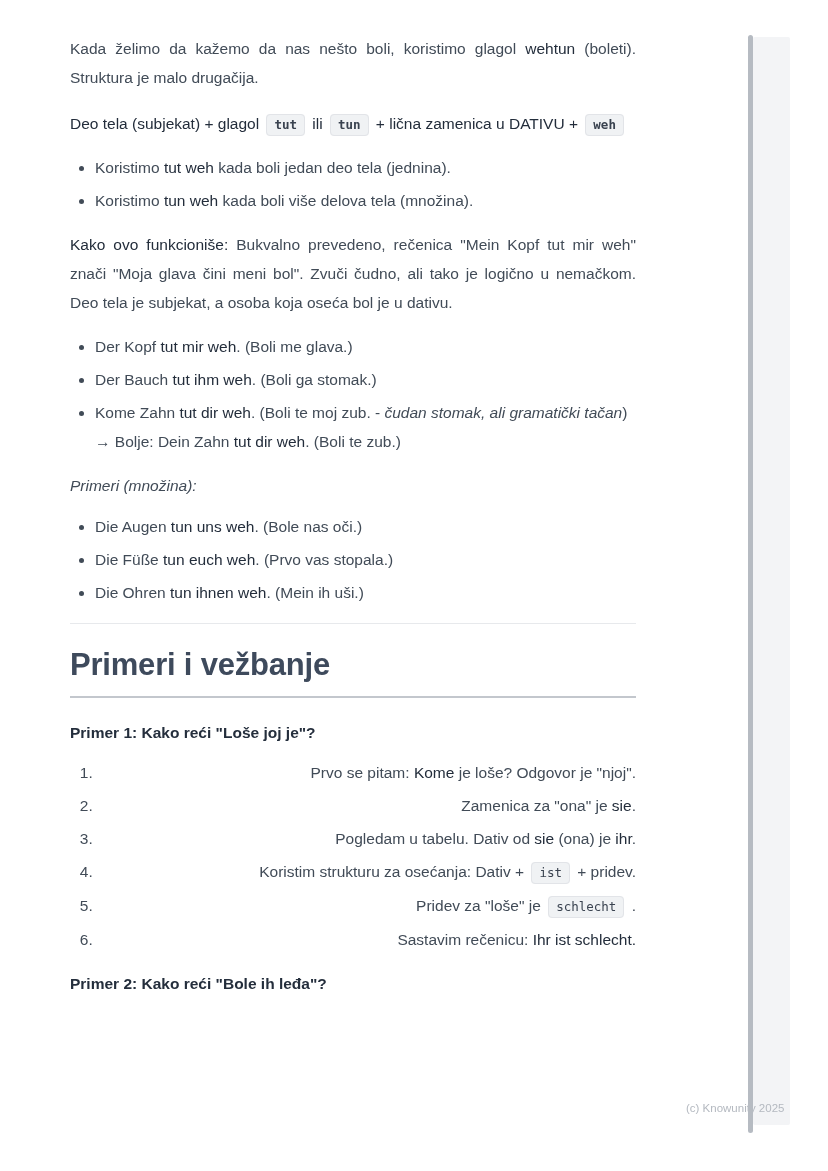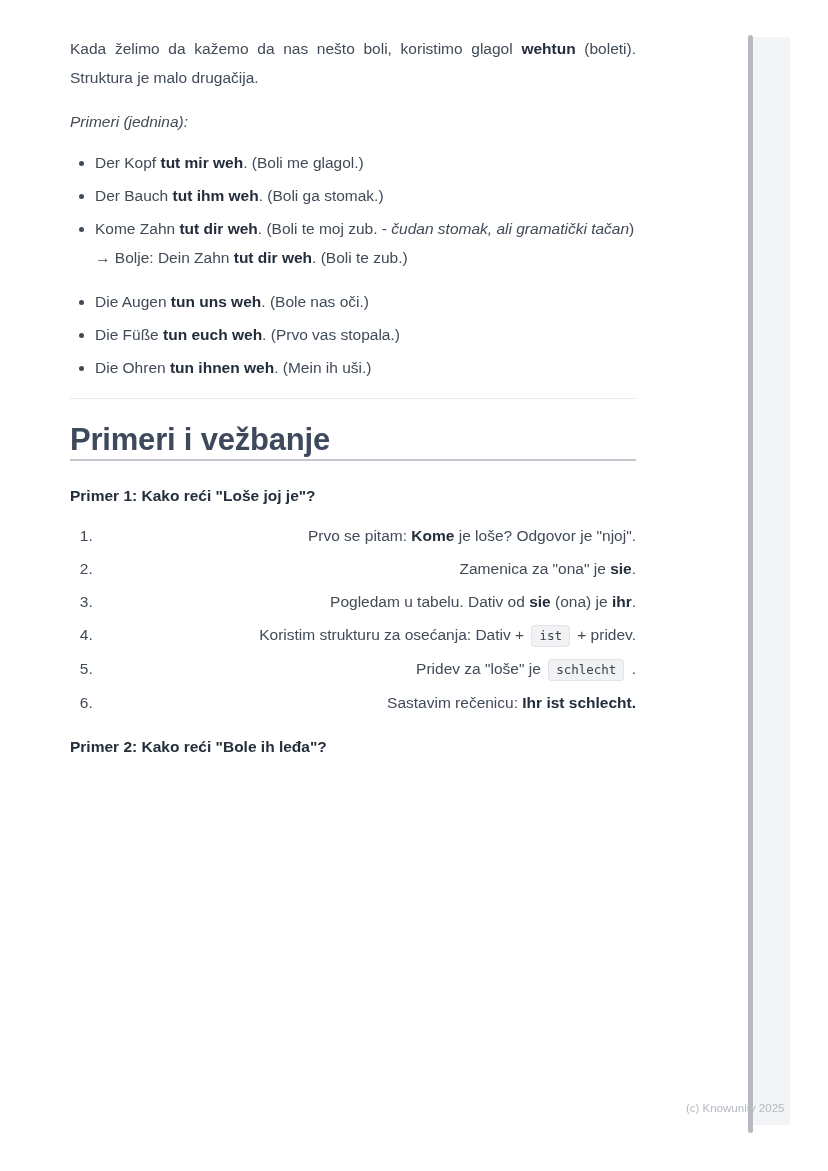--- a/index.html
+++ b/index.html
@@ -24,21 +24,21 @@
     line-height: 29px;
     color: #414b57;
   }
   .content p { margin: 0 0 15px; }
   .content p.justify { text-align: justify; }
   .structure {
     line-height: 33px;
     margin-bottom: 12px !important;
     font-weight: 700;
   }
-  strong { font-weight: 700; color: #232d3b; }
+  strong { font-weight: 400; color: #232d3b; }
   em { font-style: italic; }
   .em-label { margin: 0 0 12px !important; }
   ul, ol { margin: 0 0 15px; padding-left: 25px; }
   ol { padding-left: 27px; text-align: right; }
   li { margin-bottom: 4px; }
   code {
     font-family: "DejaVu Sans Mono", "Liberation Mono", monospace;
     font-size: 12.5px;
     background: #f0f2f4;
     border: 1px solid #e2e4e8;
@@ -53,20 +53,21 @@
     border-top: 1px solid #e7e9ec;
     margin: 16px 0 22px;
   }
   h1 {
     font-size: 31px;
     line-height: 38px;
     font-weight: 700;
     color: #3e4a5c;
     letter-spacing: -0.2px;
     margin: 0 0 20px;
+    padding-bottom: 12px;
     border-bottom: 2px solid #c3c7cd;
   }
   .bold-line {
     font-weight: 700;
     color: #242e3c;
     margin-bottom: 11px !important;
   }
   .copyright {
     position: absolute;
     left: 686px;
@@ -100,31 +101,37 @@
 </style>
 </head>
 <body>
 
 <div class="page">
 
   <div class="content">
 
     <p class="justify"><span>Kada želimo da kažemo da nas nešto boli, koristimo glagol </span><strong>wehtun</strong><span> (boleti). Struktura je malo drugačija.</span></p>
 
+    <p class="structure justify"><strong>Deo tela (subjekat) + glagol </strong><code>tut</code><strong> ili </strong><code>tun</code><strong> + lična zamenica u DATIVU + </strong><code>weh</code></p>
+
+    <ul>
+      <li><span>Koristimo </span><strong>tut weh</strong><span> kada boli jedan deo tela (jednina).</span></li>
+      <li><span>Koristimo </span><strong>tun weh</strong><span> kada boli više delova tela (množina).</span></li>
+    </ul>
+
+    <p class="justify"><strong>Kako ovo funkcioniše:</strong><span> Bukvalno prevedeno, rečenica "Mein Kopf tut mir weh" znači "Moja glava čini meni bol". Zvuči čudno, ali tako je logično u nemačkom. Deo tela je subjekat, a osoba koja oseća bol je u dativu.</span></p>
 
 
-
-    <p class="em-label"><em>Primeri (jednina):</em></p>
-
     <ul>
-      <li><span>Der Kopf </span><strong>tut mir weh</strong><span>. (Boli me glagol.)</span></li>
+      <li><span>Der Kopf </span><strong>tut mir weh</strong><span>. (Boli me glava.)</span></li>
       <li><span>Der Bauch </span><strong>tut ihm weh</strong><span>. (Boli ga stomak.)</span></li>
       <li><span>Kome Zahn </span><strong>tut dir weh</strong><span>. (Boli te moj zub. - </span><em>čudan stomak, ali gramatički tačan</em><span>) → Bolje: Dein Zahn </span><strong>tut dir weh</strong><span>. (Boli te zub.)</span></li>
     </ul>
 
+    <p class="em-label"><em>Primeri (množina):</em></p>
 
     <ul>
       <li><span>Die Augen </span><strong>tun uns weh</strong><span>. (Bole nas oči.)</span></li>
       <li><span>Die Füße </span><strong>tun euch weh</strong><span>. (Prvo vas stopala.)</span></li>
       <li><span>Die Ohren </span><strong>tun ihnen weh</strong><span>. (Mein ih uši.)</span></li>
     </ul>
 
     <hr>
 
     <h1>Primeri i vežbanje</h1>

